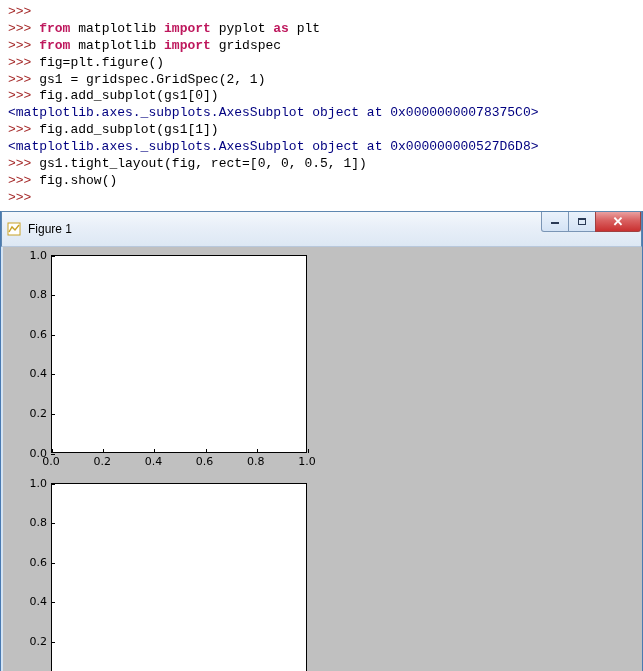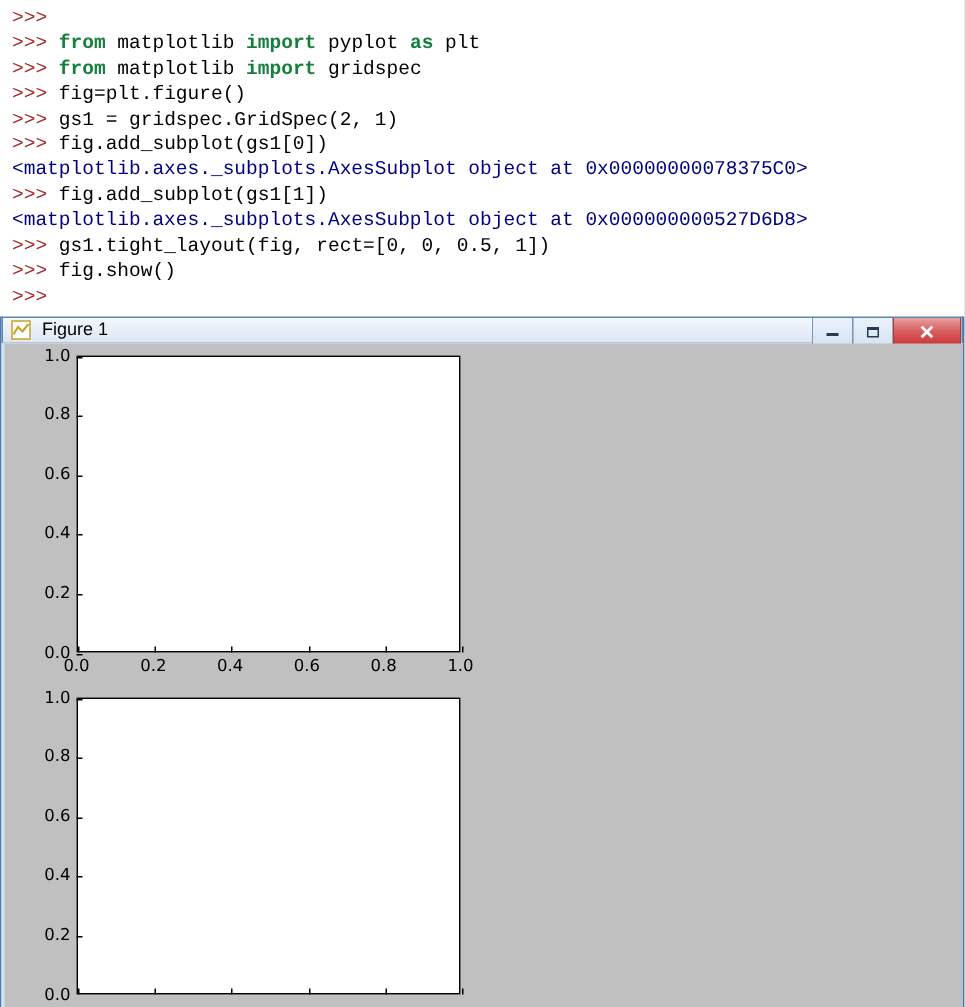--- a/index.html
+++ b/index.html
@@ -1,30 +1,31 @@
 <!DOCTYPE html>
 <html><head>
   <meta charset="utf-8">
   <style>
     * { margin: 0; padding: 0; box-sizing: border-box; }
     body { font-family: "Consolas", "Courier New", monospace; font-size: 13px; background: #fff; width: 643px; }
     
     .console { padding: 4px 8px; background: #fff; line-height: 1.3; white-space: pre; overflow: hidden; }
     .prompt { color: #a52a2a; }
-    .kw { color: #15803d; font-weight: bold; }
+    .kw { color: #be185d; font-weight: bold; }
     .output { color: #000080; }
     .code { color: #000; }
     
     .window { border: 1px solid #4a7ab0; border-top: none; position: relative; }
     .titlebar {
-      height: 18px;
+      height: 36px;
       background: linear-gradient(to bottom, #f4f8fc 0%, #e8eff8 45%, #dde8f4 100%);
       border: 1px solid #5e87b0;
       border-bottom: 1px solid #b8c8dc;
       display: flex;
+      align-items: center;
       padding: 0 4px;
       position: relative;
     }
     .titlebar-icon {
       width: 16px; height: 16px;
       margin-right: 6px;
       display: inline-flex; align-items: center; justify-content: center;
     }
     .titlebar-title { color: #000; font-family: "Segoe UI", Tahoma, sans-serif; font-size: 12px; }
     .window-buttons { position: absolute; right: 0; top: 0; display: flex; height: 20px; }

